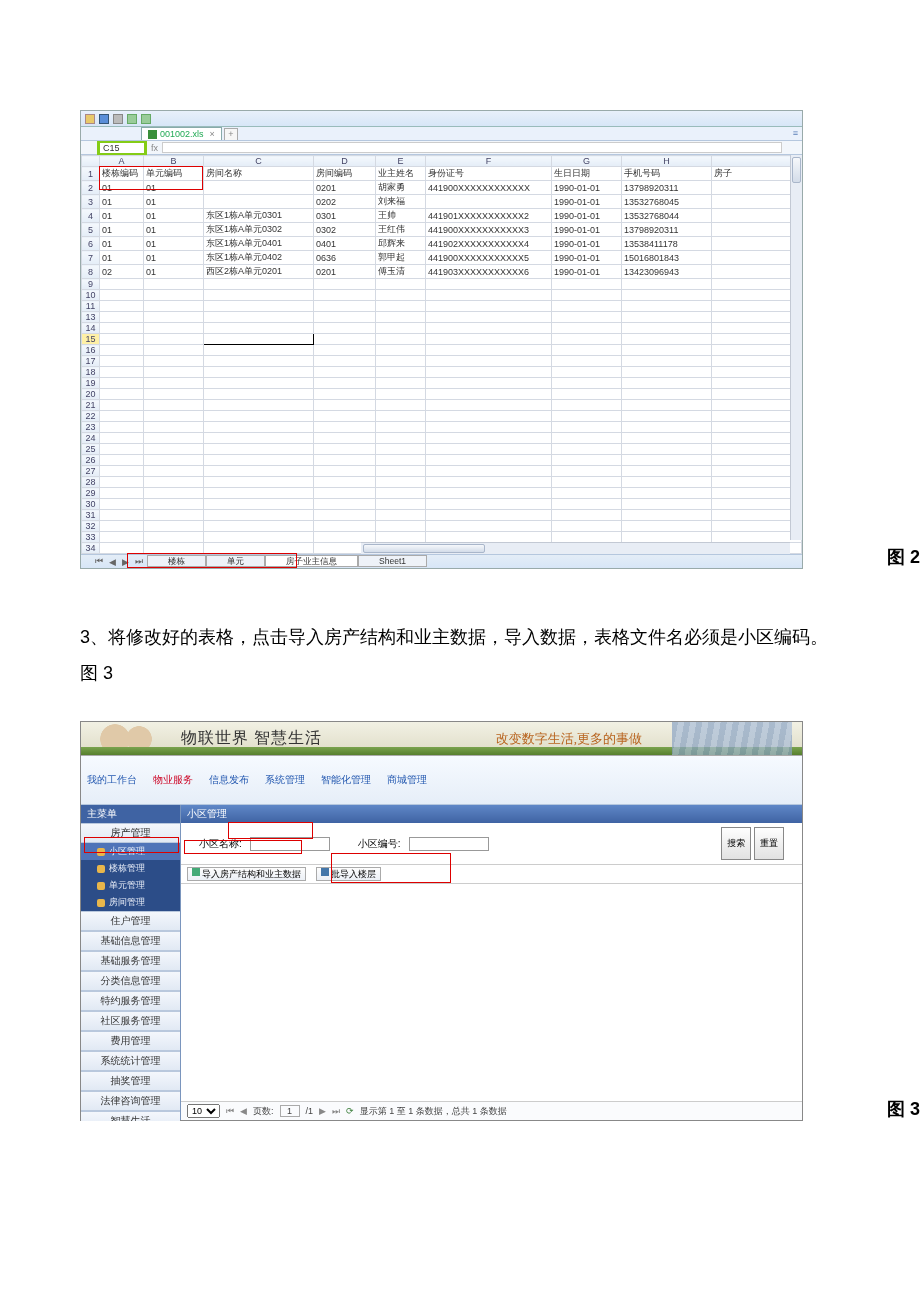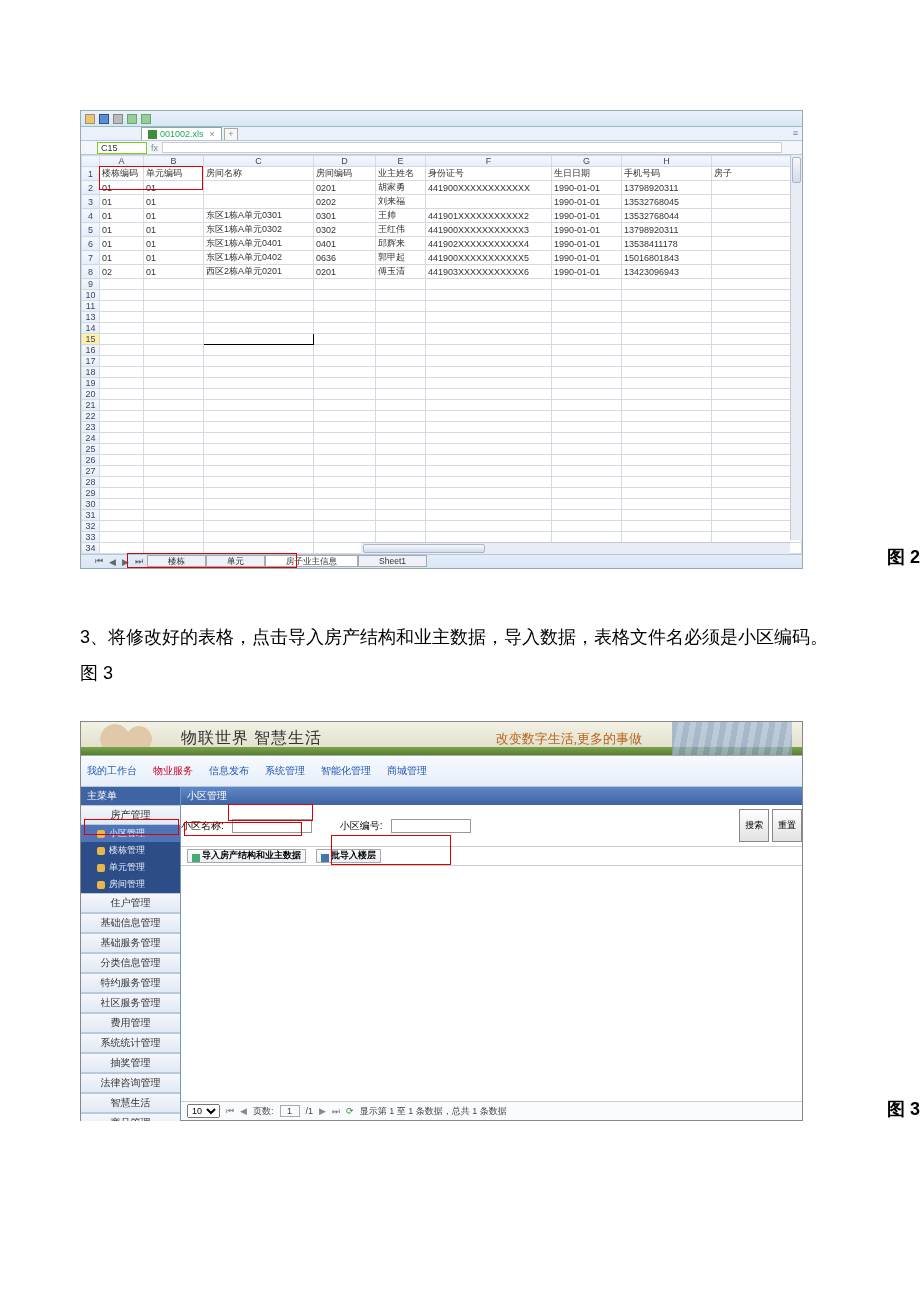--- a/index.html
+++ b/index.html
@@ -9,21 +9,21 @@
   
   .fig2 { margin: 110px 80px 0 80px; position: relative; }
   .ss { border: 1px solid #9aa; font-size: 9px; color: #333; background: #fff; }
   .ss-toolbar { background: linear-gradient(#e8f0fb, #d7e6f7); border-bottom: 1px solid #9bb; height: 16px; display: flex; align-items: center; padding: 0 4px; gap: 4px; }
   .ss-toolbar .icon { width: 10px; height: 10px; display: inline-block; }
   .ss-tabrow { background: #eaf1fb; border-bottom: 1px solid #b5c7de; height: 14px; display: flex; align-items: flex-end; padding-left: 60px; gap: 2px; position: relative; }
   .ss-doctab { background: #fff; border: 1px solid #8aa; border-bottom: none; padding: 0 6px; font-size: 9px; height: 13px; display: flex; align-items: center; color: #2a5; }
   .ss-doctab .x { margin-left: 6px; color: #888; }
   .ss-plus { border: 1px solid #aaa; border-bottom:none; background:#f6f6f6; width: 14px; height: 12px; text-align:center; font-size:9px; color:#888; }
   .ss-namebox { background: #f2f6fb; border-bottom: 1px solid #b5c7de; height: 14px; display:flex; align-items:center; font-size:9px; }
-  .ss-namebox .cellname { width: 50px; border: 1px solid #84cc16; background:#fff; margin: 1px 4px 0 16px; padding: 0 3px; }
+  .ss-namebox .cellname { width: 50px; border: 3px solid #84cc16; background:#fff; margin: 1px 4px 0 16px; padding: 0 3px; }
   .ss-namebox .fx { color:#888; margin-right:4px; }
   .ss-namebox .fxbar { flex:1; border:1px solid #ccc; background:#fff; height:11px; margin-right:20px; }
   .ss-grid { position: relative; }
   table.sheet { border-collapse: collapse; width: 100%; table-layout: fixed; }
   table.sheet th, table.sheet td { border: 1px solid #d4d9e2; height: 11px; font-size: 9px; padding: 0 2px; overflow: hidden; white-space: nowrap; text-align: left; }
   table.sheet thead th { background: linear-gradient(#f4f8fd,#e4edf7); text-align: center; color: #446; font-weight: normal; }
   table.sheet tbody th.rowhdr { background: linear-gradient(#f4f8fd,#e4edf7); text-align: center; width: 18px; color:#446; font-weight: normal; }
   table.sheet tr.selrow th.rowhdr { background: #fef0a6; }
   .ss-bottom { background: linear-gradient(#e4edf7,#d7e6f7); border-top:1px solid #b5c7de; height: 14px; display:flex; align-items:center; font-size:9px; padding-left: 12px; gap: 2px; }
   .ss-bottom .navbtn { color:#666; padding:0 2px; }
@@ -40,39 +40,39 @@
 
   
   .fig3 { margin: 0 80px 0 80px; }
   .admin { border: 1px solid #888; font-size: 10px; background:#fff; height: 400px; position: relative; display:flex; flex-direction:column; }
   .admin-banner { height: 34px; background: linear-gradient(#f2f1e4, #dedcc6); position:relative; overflow:hidden; border-bottom:1px solid #aaa; }
   .banner-text { position:absolute; left:100px; top:6px; font-family: "KaiTi", serif; font-size: 16px; color:#333; letter-spacing:1px; }
   .banner-text2 { position:absolute; right:160px; top:8px; font-family:"KaiTi",serif; font-size:13px; color:#b8641f; }
   .banner-img { position:absolute; right:10px; top:0; width:120px; height:34px; background: repeating-linear-gradient(100deg,#8aa3c4 0 6px,#a9bdd8 6px 12px); opacity:0.7; }
   .banner-hand { position:absolute; left:10px; top:2px; width:80px; height:30px; background: radial-gradient(circle at 30% 50%, #e0c9a8 25%, transparent 26%), radial-gradient(circle at 60% 50%, #e0c9a8 25%, transparent 26%); }
   .banner-grass { position:absolute; bottom:0; left:0; right:0; height:8px; background: linear-gradient(#7aa34e,#567f2e); }
-  .admin-nav { background: linear-gradient(#f6faff,#e6eef8); border-bottom:1px solid #b5c7de; padding: 8px 6px; font-size:10px; color:#2358b0; }
+  .admin-nav { background: linear-gradient(#f6faff,#e6eef8); border-bottom:1px solid #b5c7de; padding: 17px 6px; font-size:10px; color:#2358b0; }
   .admin-nav span { margin-right: 16px; }
   .admin-nav .active { color:#c02; }
   .admin-body { display:flex; flex:1; min-height:0; }
   .sidebar { width: 100px; border-right:1px solid #7a95bd; background:#ecf2fb; display:flex; flex-direction:column; font-size:10px; }
   .sidebar-title { background:#3f63a3; color:#fff; padding:2px 6px; font-size:10px; }
   .sidebar-cat { background: linear-gradient(#f4f7fc,#e1e9f4); border:1px solid #b9c8dd; border-left:none; border-right:none; padding:2px 6px; color:#333; text-align:center; }
   .sidebar-sub { background:#2c4d88; color:#e6ecf7; font-size:9px; padding:2px 6px 2px 16px; display:flex; align-items:center; gap:4px; }
   .sidebar-sub.active { background:#4f74b8; }
   .sidebar-sub .ico { width:8px; height:8px; background:#e8b64b; border-radius:2px; display:inline-block; }
   .sidebar-flex { flex:1; background:#2c4d88; }
   .content { flex:1; display:flex; flex-direction:column; position:relative; }
   .content-title { background: linear-gradient(#5f87c7,#3f63a3); color:#fff; padding:2px 6px; font-size:10px; }
-  .content-search { padding: 4px 0; border-bottom:1px solid #ccc; display:flex; align-items:center; gap:8px; font-size:10px; }
+  .content-search { padding: 4px 18px; border-bottom:1px solid #ccc; display:flex; align-items:center; gap:8px; font-size:10px; }
   .content-search input { border:1px solid #999; font-size:10px; height:14px; width:80px; }
   .content-search .btns { margin-left:auto; }
   .content-search button { font-size:9px; border:1px solid #888; background:linear-gradient(#fefefe,#e2e2e2); padding:0 5px; height:33px; }
   .content-tools { padding: 2px 6px; font-size:9px; border-bottom:1px solid #ccc; display:flex; gap:10px; }
-  .tool-btn { border:1px solid #aaa; background:linear-gradient(#fdfdfd,#ecf0f6); padding:0 4px; display:flex; align-items:flex-end; gap:2px; height:14px;font-weight:bold; }
+  .tool-btn { border:1px solid #aaa; background:linear-gradient(#fdfdfd,#ecf0f6); padding:0 4px; display:flex; align-items:flex-start; gap:2px; height:14px; }
   .tool-btn .ico { width:8px;height:8px;background:#4a7; display:inline-block; }
   table.dgrid { border-collapse: collapse; width:100%; font-size:10px; }
   table.dgrid th, table.dgrid td { border:1px solid #d0d4dc; padding:2px 4px; text-align:left; }
   table.dgrid th { background:linear-gradient(#fafcff,#eef2f8); font-weight:normal; color:#333; }
   table.dgrid td.chk, table.dgrid th.chk { width:16px; text-align:center; }
   .content-flex { flex:1; }
   .pager { border-top:1px solid #ccc; padding:2px 6px; font-size:9px; color:#444; display:flex; align-items:center; gap:6px; background:#fafbfd; }
   .pager select { font-size:9px; height:14px; }
   .pager .pgbtn { color:#888; }
   .pager .pagenum { border:1px solid #aaa; width:20px; text-align:center; font-size:9px; }

